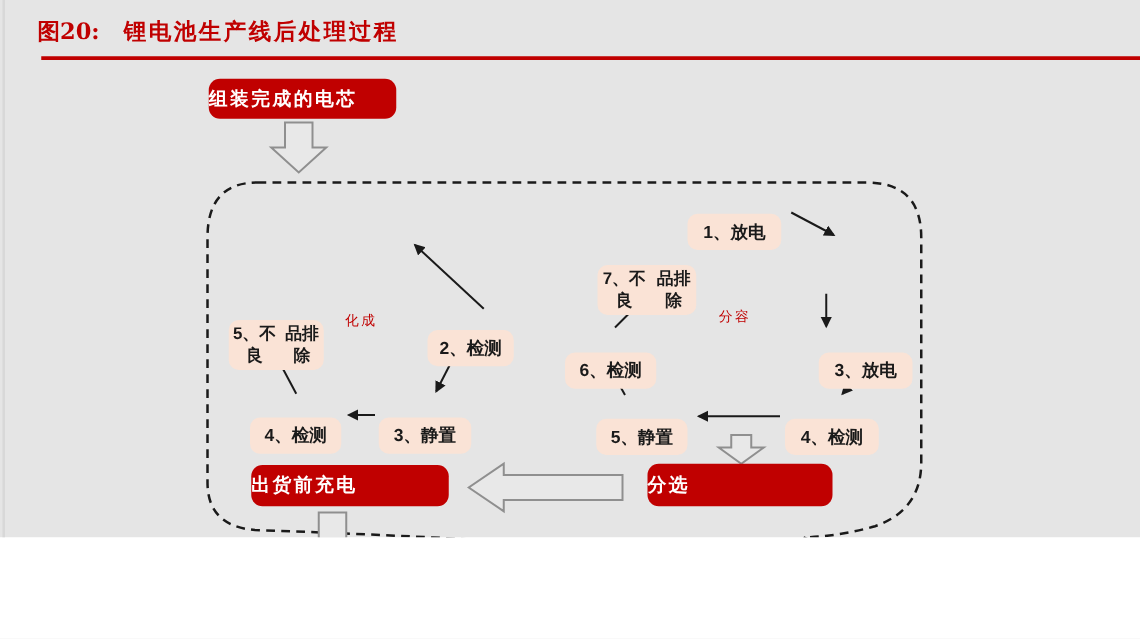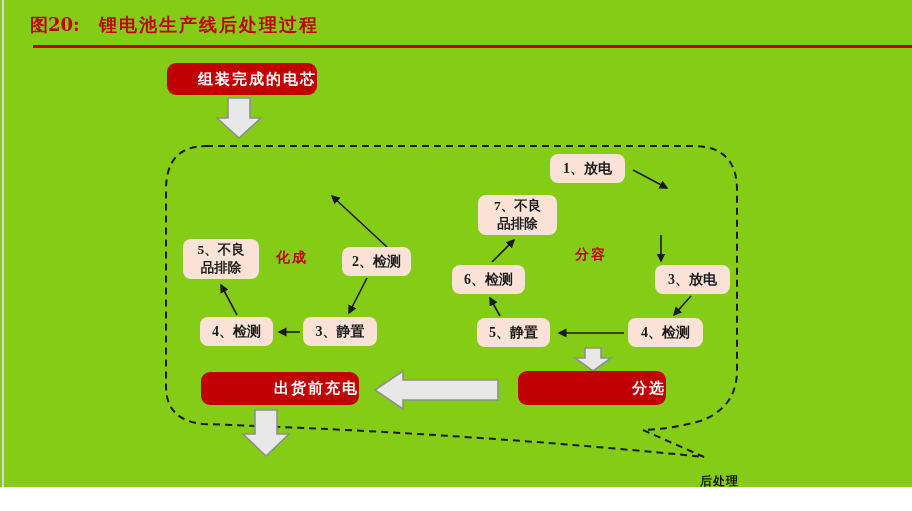--- a/index.html
+++ b/index.html
@@ -1,46 +1,47 @@
 <!DOCTYPE html>
 <html><head>
 <meta charset="utf-8">
 <style>
   html,body{margin:0;padding:0;background:#ffffff;}
   .stage{
-    position:relative;width:912px;height:487px;background:#84cc16;overflow:hidden;
+    position:relative;width:912px;height:430px;background:#e5e5e5;overflow:hidden;
     font-family:"DejaVu Sans","Liberation Sans",sans-serif;
   }
   .left-border{position:absolute;left:2px;top:0;width:2px;height:506px;background:#d8d8d8;}
   .fig-label{
     position:absolute;left:30px;top:13px;color:#c00000;font-weight:bold;font-size:18px;
     font-family:"DejaVu Serif","Liberation Serif",serif;
   }
   .fig-title{
     position:absolute;left:99px;top:13px;color:#c00000;font-weight:bold;font-size:18px;
     letter-spacing:2px;font-family:"DejaVu Serif","Liberation Serif",serif;
   }
   .title-rule{position:absolute;left:33px;top:45px;width:879px;height:3px;background:#c00000;}
   svg.canvas{position:absolute;left:0;top:0;width:912px;height:511px;}
   .node{
     position:absolute;background:#fae3d6;border-radius:8px;color:#1a1a1a;
     display:flex;align-items:center;justify-content:center;
     font-weight:bold;font-size:14px;white-space:nowrap;
-    font-family:Liberation Serif, serif;
+    font-family:Liberation Sans, sans-serif;
+    margin-top:17px;
   }
-  .node.two{flex-direction:column;line-height:1.3;font-size:13.5px;white-space:normal;text-align:center;}
+  .node.two{flex-direction:row;line-height:1.3;font-size:13.5px;white-space:normal;text-align:center;}
   .node.two span{display:block;}
   .rbox{
     position:absolute;background:#c00000;border-radius:9px;color:#ffffff;
-    display:flex;align-items:center;justify-content:flex-end;
+    display:flex;align-items:center;justify-content:flex-start;
     font-weight:bold;font-size:15px;letter-spacing:2px;white-space:nowrap;
     font-family:"DejaVu Serif","Liberation Serif",serif;
   }
   .cycle-label{
-    position:absolute;color:#c00000;font-weight:bold;font-size:14px;letter-spacing:2px;
+    position:absolute;color:#c00000;font-weight:normal;font-size:11px;letter-spacing:2px;
     font-family:"DejaVu Serif","Liberation Serif",serif;
   }
   .callout-label{
     position:absolute;left:700px;top:473px;color:#111111;font-weight:bold;font-size:12px;
     letter-spacing:1px;font-family:"DejaVu Serif","Liberation Serif",serif;
   }
 </style>
 </head>
 <body>
 

